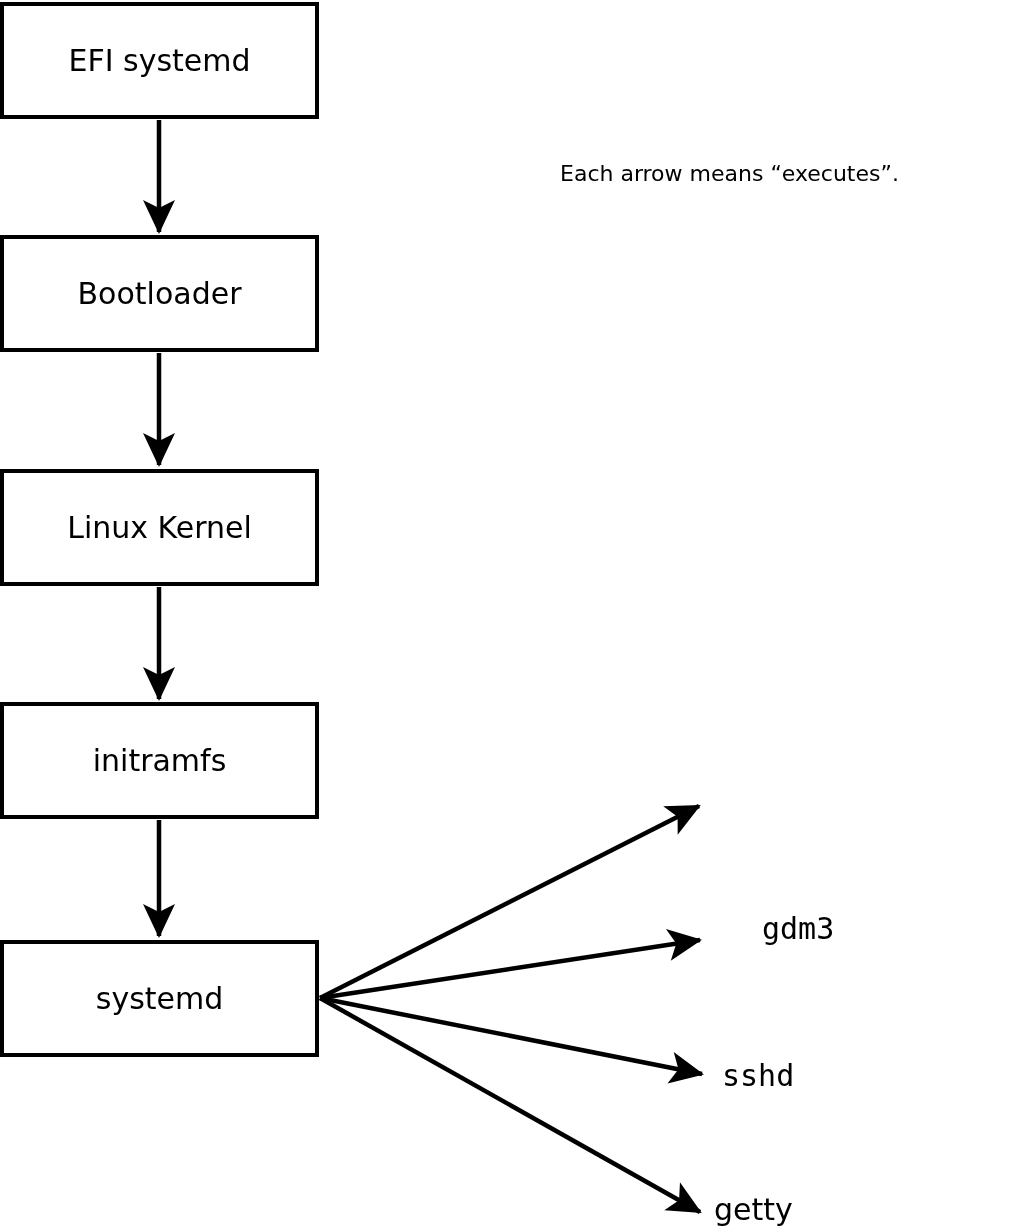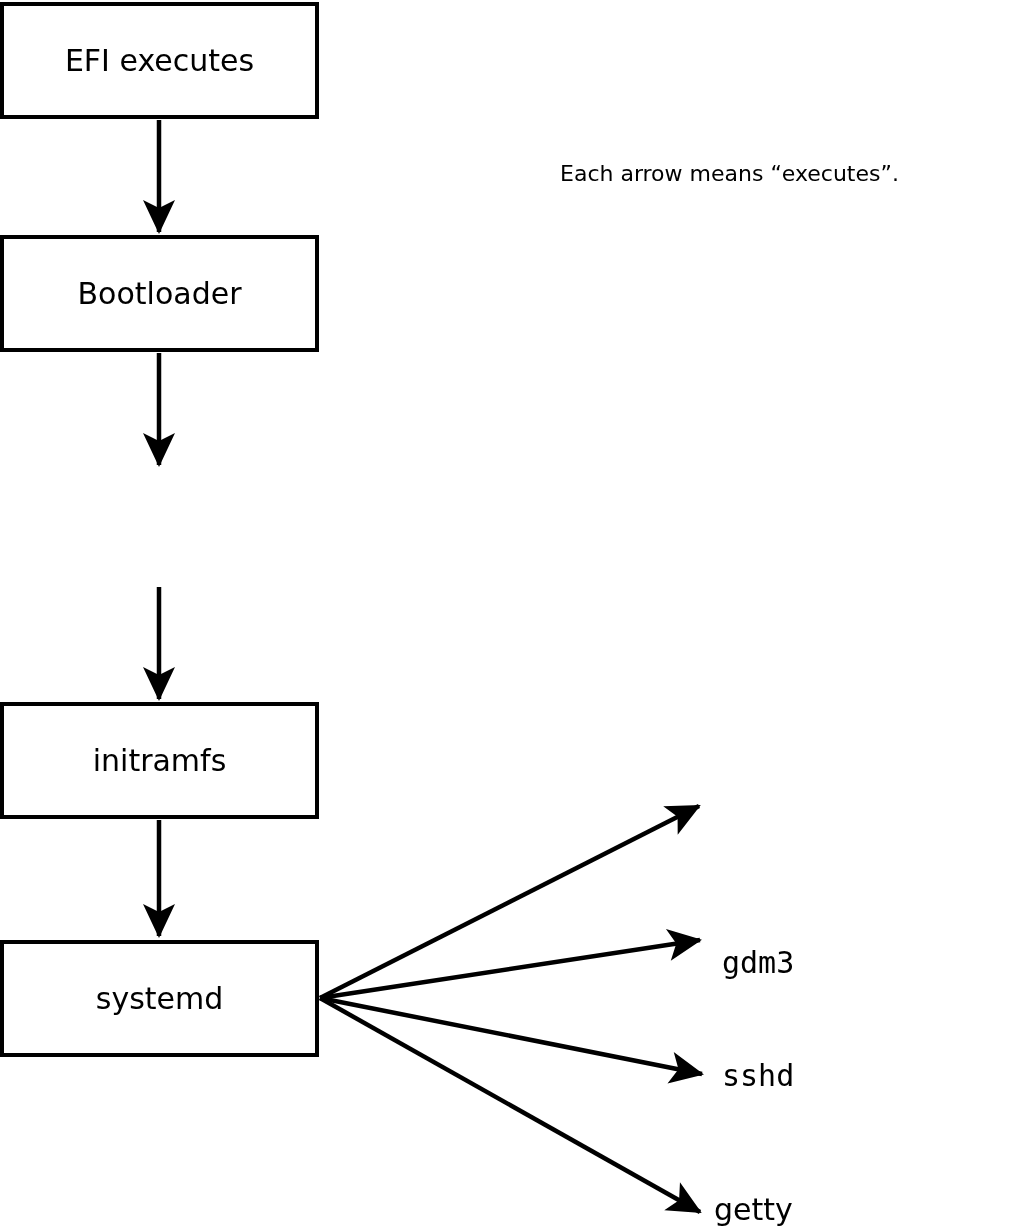--- a/index.html
+++ b/index.html
@@ -54,21 +54,21 @@
   }
   .service-label {
     position: absolute;
     left: 722px;
     font-family: "DejaVu Sans Mono", "Liberation Mono", monospace;
     font-size: 30px;
     line-height: 36px;
     white-space: nowrap;
   }
   .svc-journal { top: 772px; }
-  .svc-gdm3    { top: 945px; }
+  .svc-gdm3    { top: 911px; margin-left: 40px; }
   .svc-getty   { top: 1058px; }
   .svc-sshd    {
     top: 1192px;
     left: 714px;
     font-family: "DejaVu Sans", "Liberation Sans", sans-serif;
   }
   .arrow-line {
     stroke: #000000;
     stroke-width: 4.5;
     fill: none;
@@ -91,27 +91,30 @@
     <line class="arrow-line" x1="159" y1="587" x2="159" y2="699" marker-end="url(#ah)"></line>
     <line class="arrow-line" x1="159" y1="820" x2="159" y2="936" marker-end="url(#ah)"></line>
 
     <line class="arrow-line" x1="320" y1="998" x2="699" y2="806" marker-end="url(#ah)"></line>
     <line class="arrow-line" x1="320" y1="998" x2="700" y2="940" marker-end="url(#ah)"></line>
     <line class="arrow-line" x1="320" y1="998" x2="702" y2="1074" marker-end="url(#ah)"></line>
     <line class="arrow-line" x1="320" y1="998" x2="700" y2="1212" marker-end="url(#ah)"></line>
   </svg>
 
   <div class="node-box box-efi">
-    <span>EFI executes</span>
+    <span>EFI systemd</span>
   </div>
 
   <div class="node-box box-bootloader">
     <span>Bootloader</span>
   </div>
 
+  <div class="node-box box-kernel">
+    <span>Linux Kernel</span>
+  </div>
 
   <div class="node-box box-initramfs">
     <span>initramfs</span>
   </div>
 
   <div class="node-box box-systemd">
     <span>systemd</span>
   </div>
 
   <div class="caption">Each arrow means “executes”.</div>

